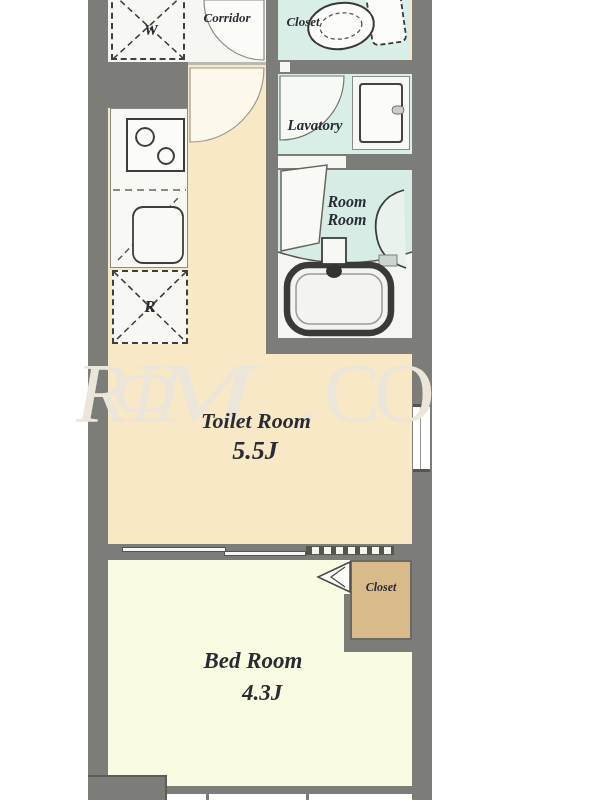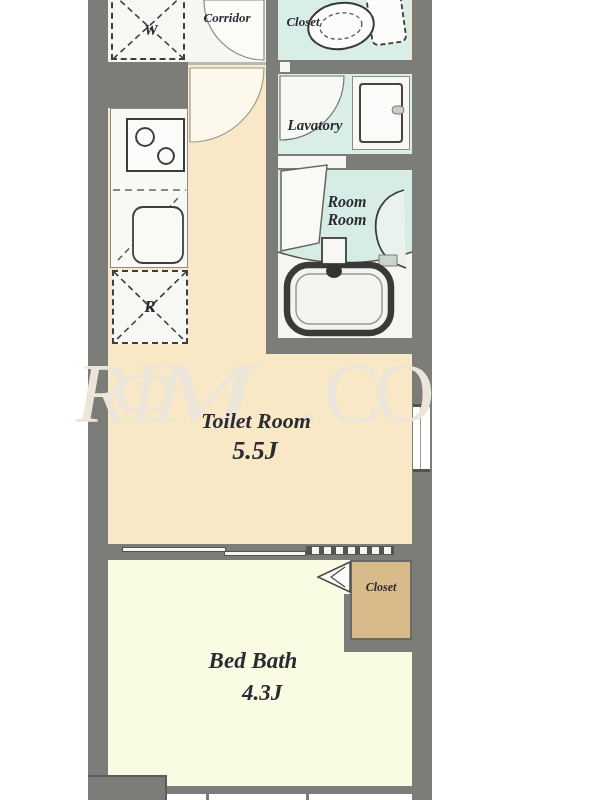--- a/index.html
+++ b/index.html
@@ -134,16 +134,16 @@
   <div class="room-label" style="left:303px;top:22px;font-size:13px;">Closet</div>
   <div class="room-label" style="left:315px;top:117px;font-size:15px;margin-top:8px;">Lavatory</div>
   <div class="room-label" style="left:347px;top:211px;font-size:16px;">
     <div>Room</div>
     <div>Room</div>
   </div>
   <div class="room-label" style="left:150px;top:307px;font-size:17px;">R</div>
   <div class="room-label" style="left:256px;top:421px;font-size:22px;">Toilet Room</div>
   <div class="room-label" style="left:255px;top:451px;font-size:26px;">5.5J</div>
   <div class="room-label" style="left:381px;top:588px;font-size:12px;">Closet</div>
-  <div class="room-label" style="left:253px;top:661px;font-size:23px;">Bed Bath</div>
+  <div class="room-label" style="left:253px;top:661px;font-size:23px;">Bed Room</div>
   <div class="room-label" style="left:262px;top:693px;font-size:23px;">4.3J</div>
 
 </div>
 
 </body></html>

